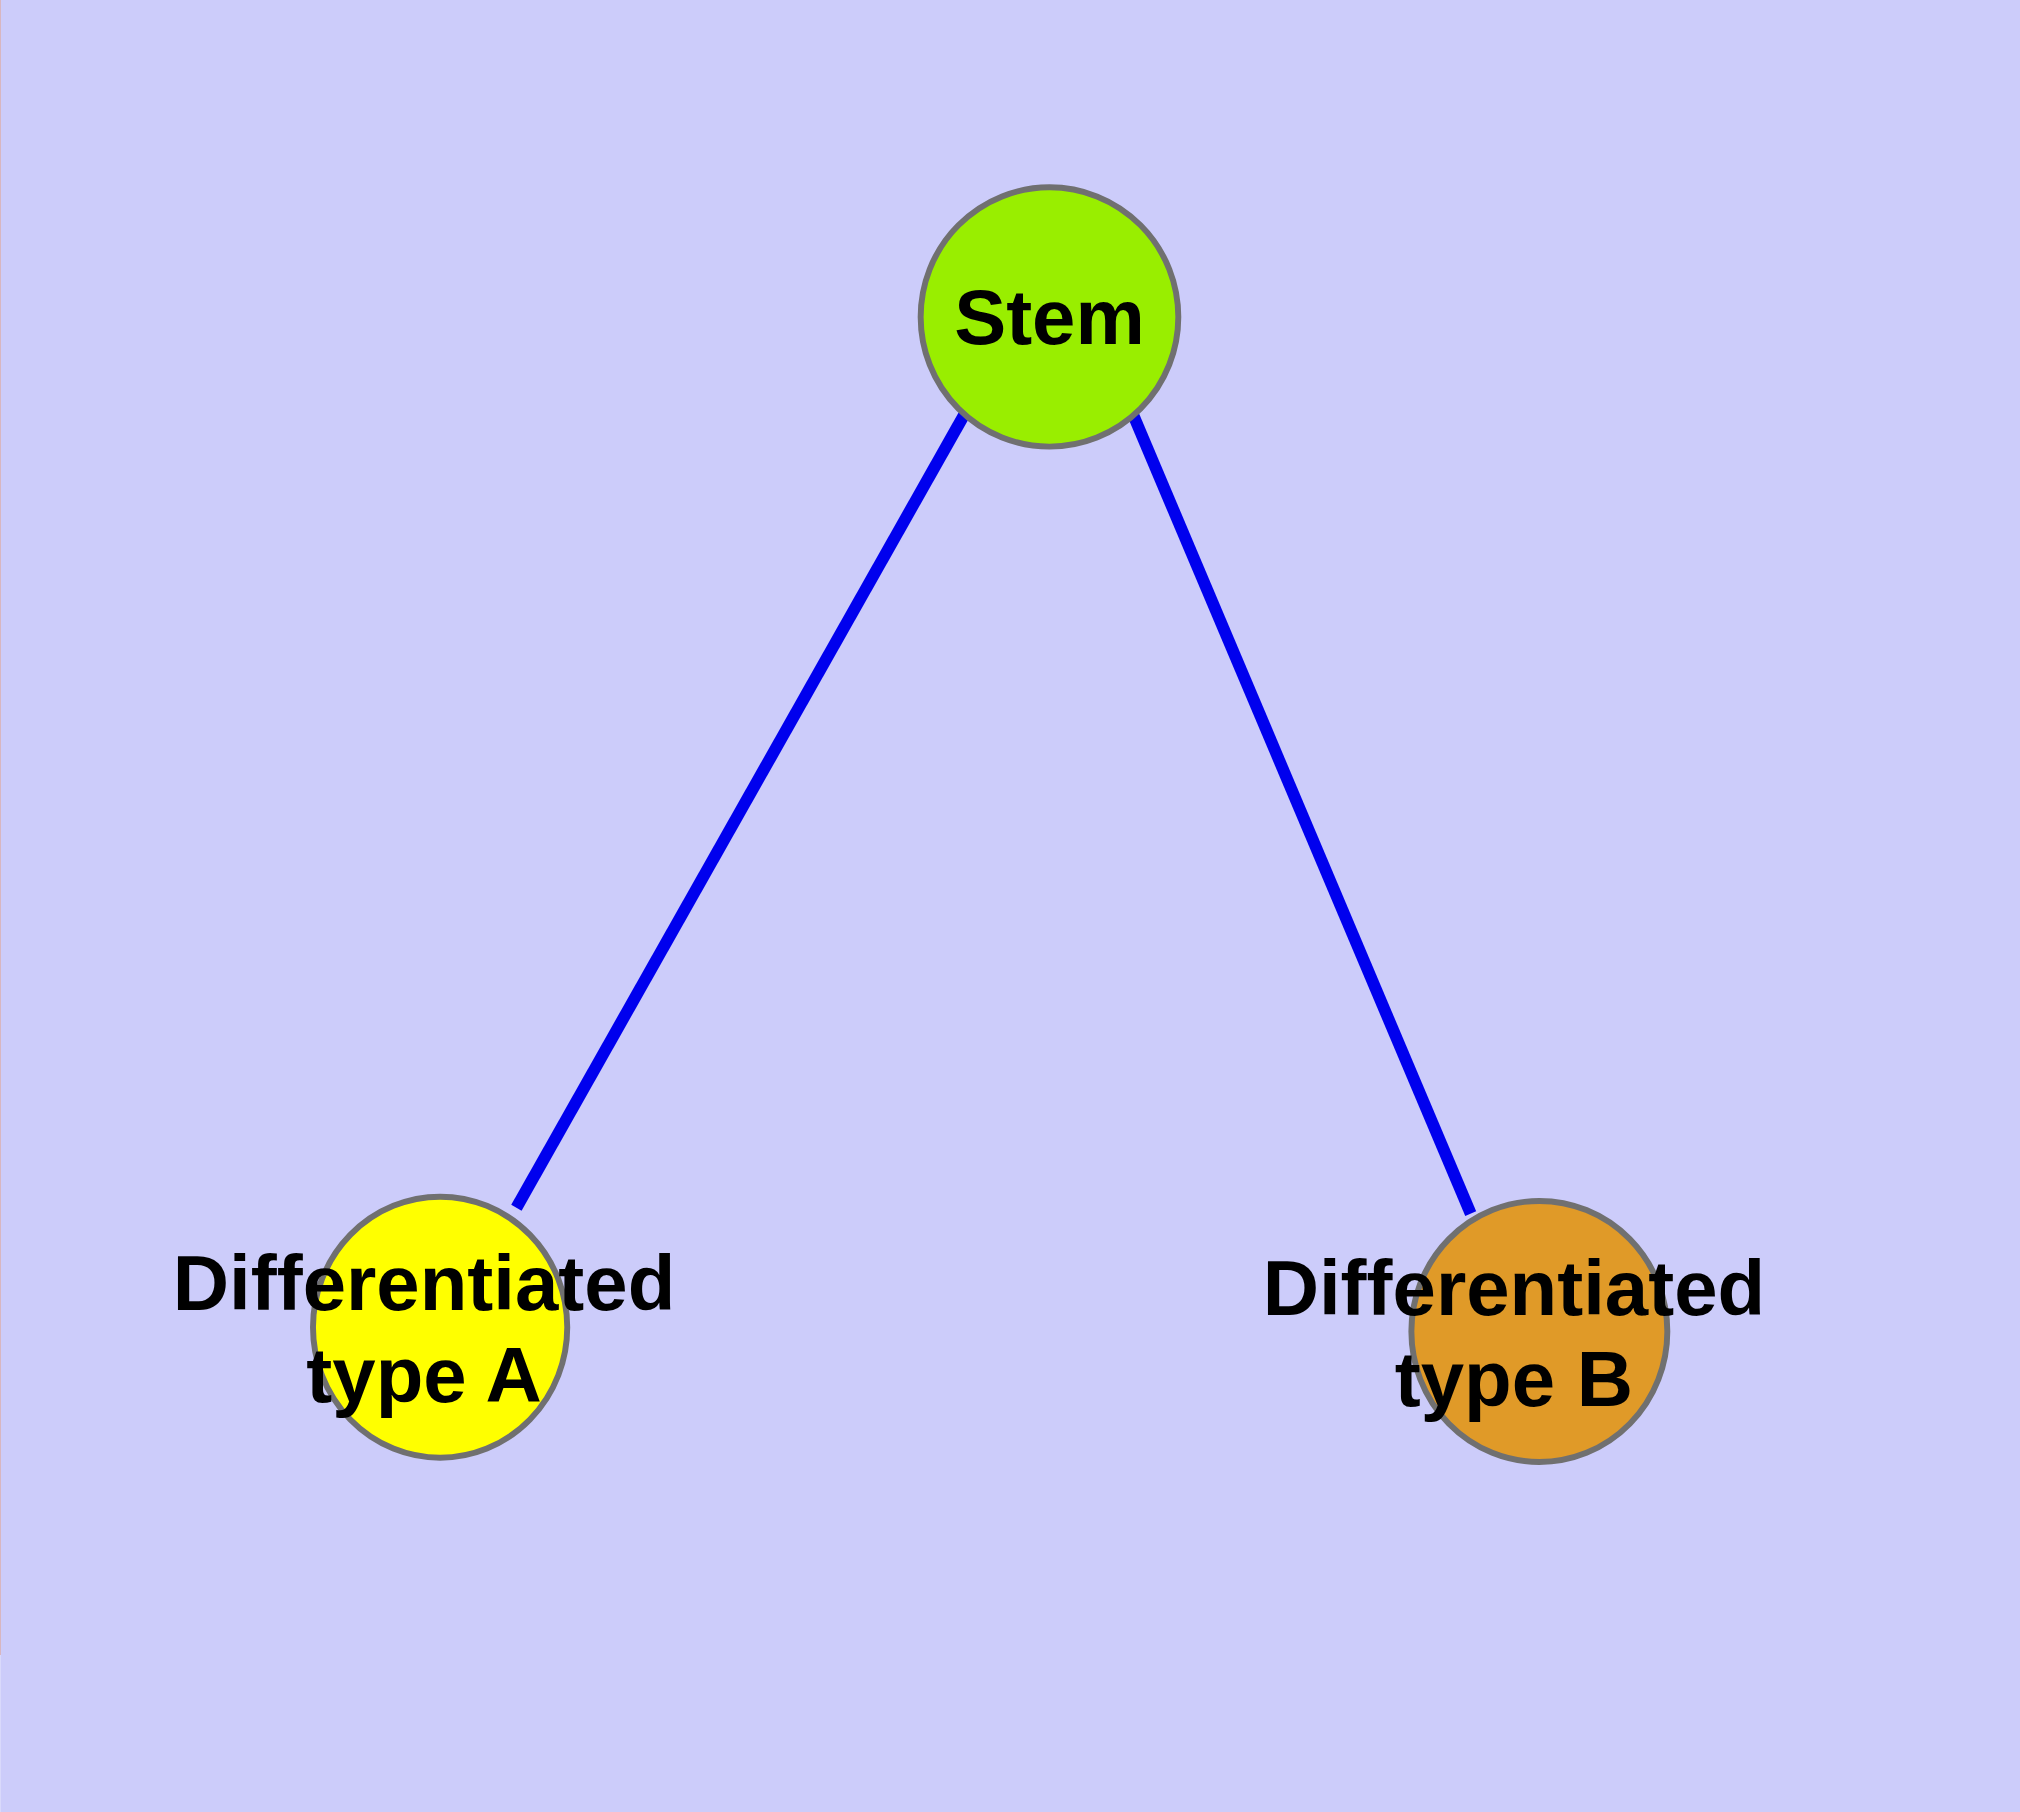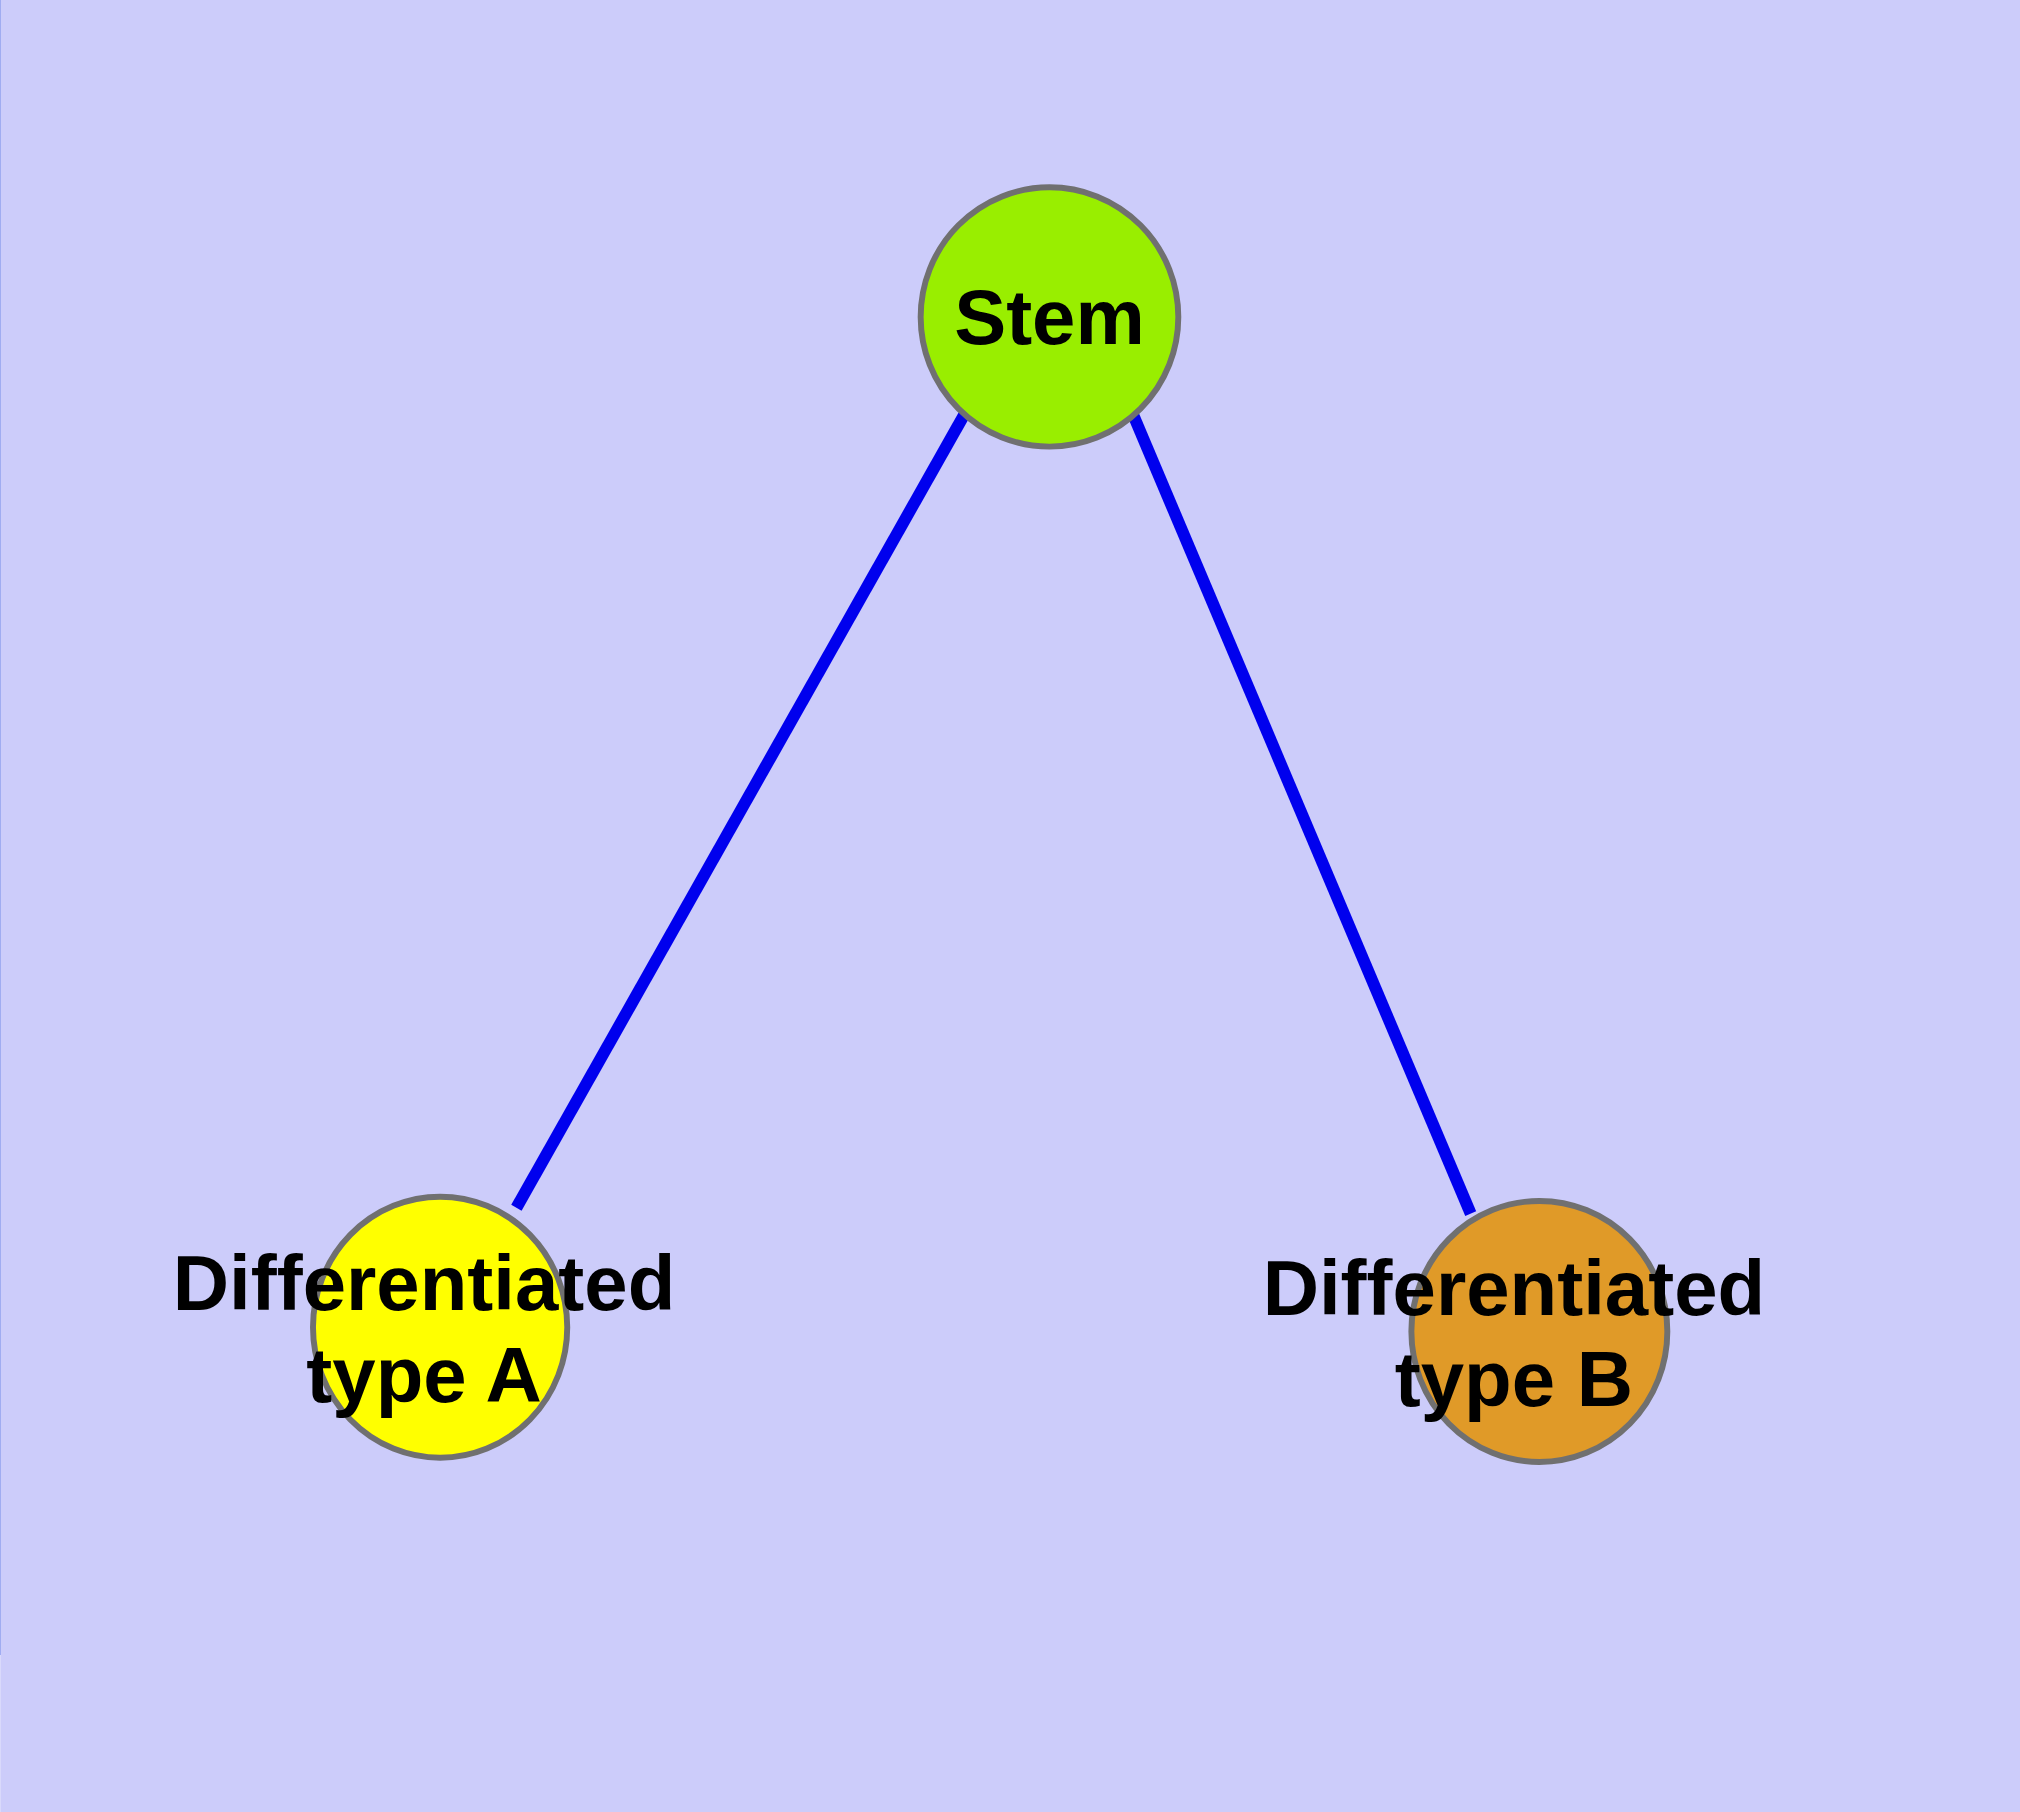--- a/index.html
+++ b/index.html
@@ -10,21 +10,21 @@
   body {
     width: 2021px;
     height: 1812px;
     overflow: hidden;
     font-family: "Liberation Sans", sans-serif;
   }
   #graph-canvas {
     position: relative;
     width: 2021px;
     height: 1655px;
-    background: #1d4ed8;
+    background: #f97316;
   }
   #graph-svg {
     position: absolute;
     left: 0;
     top: 0;
     width: 2021px;
     height: 1812px;
     display: block;
   }
   .node-label {

